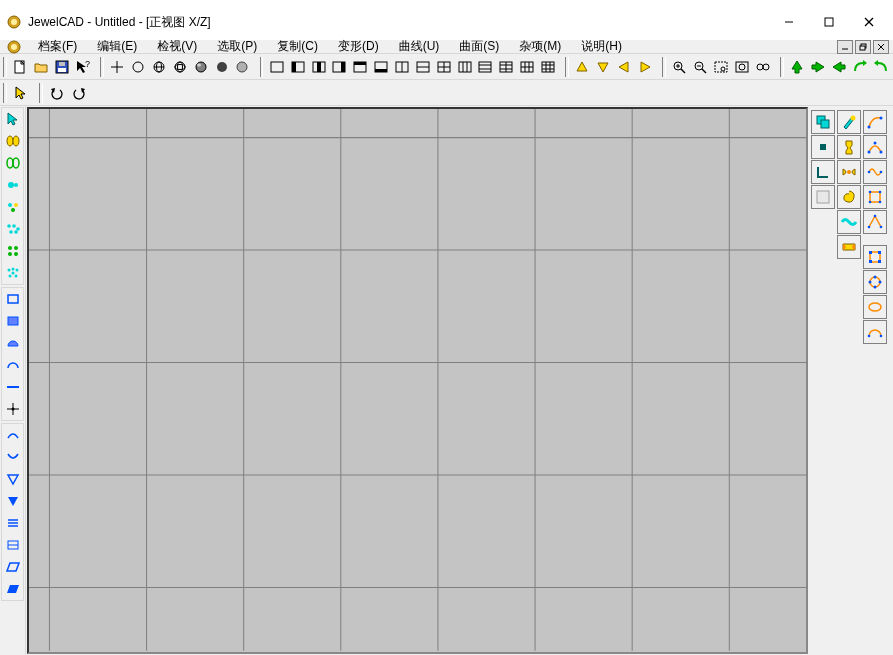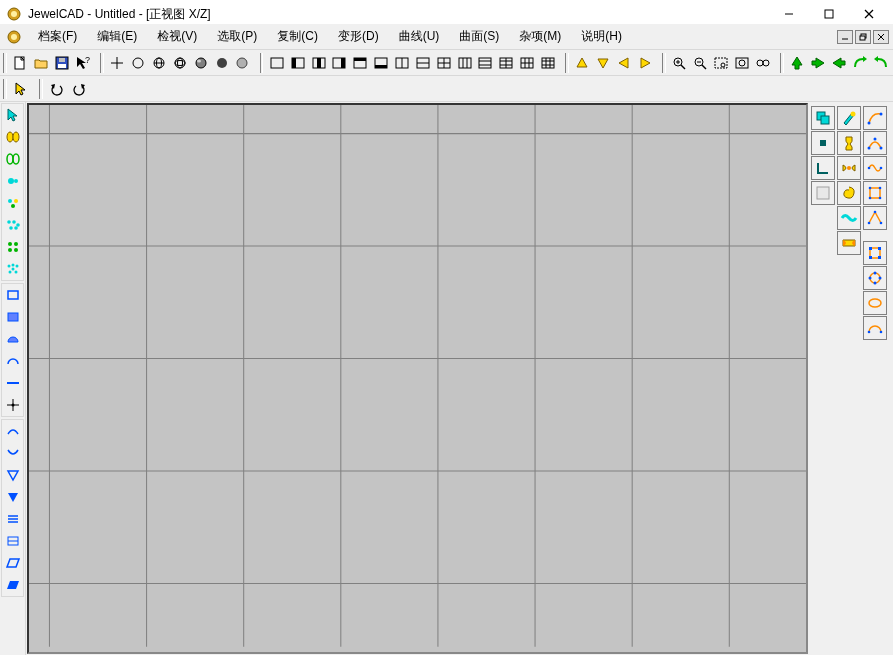--- a/index.html
+++ b/index.html
@@ -7,37 +7,37 @@
   font-family: "Microsoft YaHei", "SimSun", Arial, sans-serif;
   font-size: 12px;
   background: #f0f0f0;
   width: 893px;
   height: 655px;
   overflow: hidden;
   display: flex;
   flex-direction: column;
 }
 .titlebar {
-  height: 24px;
+  height: 40px;
   background: #fff;
   display: flex;
   align-items: center;
   padding: 4px 4px 0 6px;
   color: #000;
 }
 .titlebar .app-icon { width: 16px; height: 16px; margin-right: 6px; }
 .titlebar .title-text { flex: 1; font-size: 12px; }
 .titlebar .win-controls { display: flex; }
 .titlebar .win-btn {
   width: 40px; height: 28px;
   display: flex; align-items: center; justify-content: center;
   cursor: pointer;
 }
 .menubar {
-  height: 26px;
+  height: 14px;
   background: #f0f0f0;
   border-bottom: 1px solid #d8d8d8;
   display: flex;
   align-items: center;
   padding-left: 4px;
 }
 .menu-icon { width: 16px; height: 16px; margin: 0 6px 0 2px; }
 .menubar .mitem {
   padding: 2px 10px;
   cursor: pointer;

